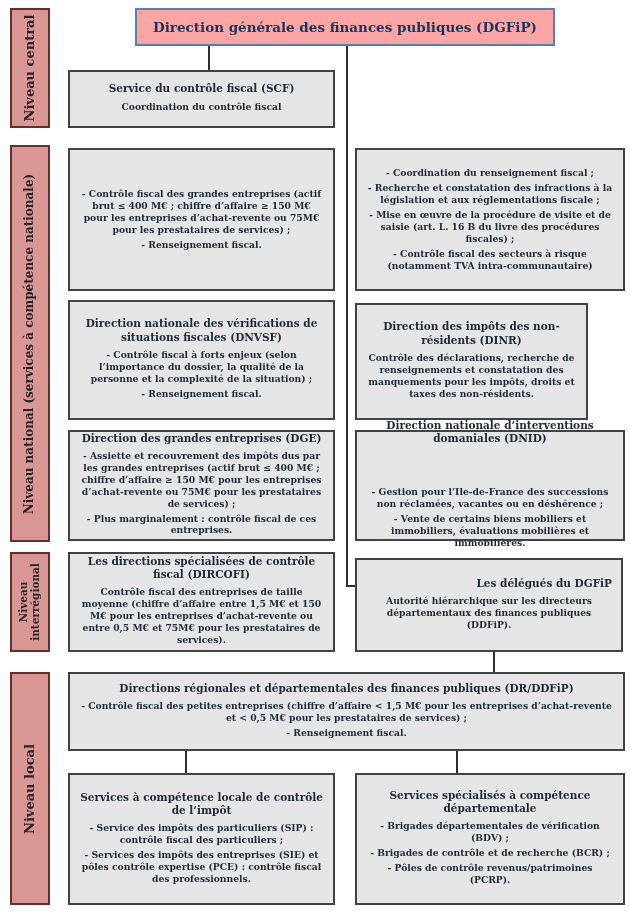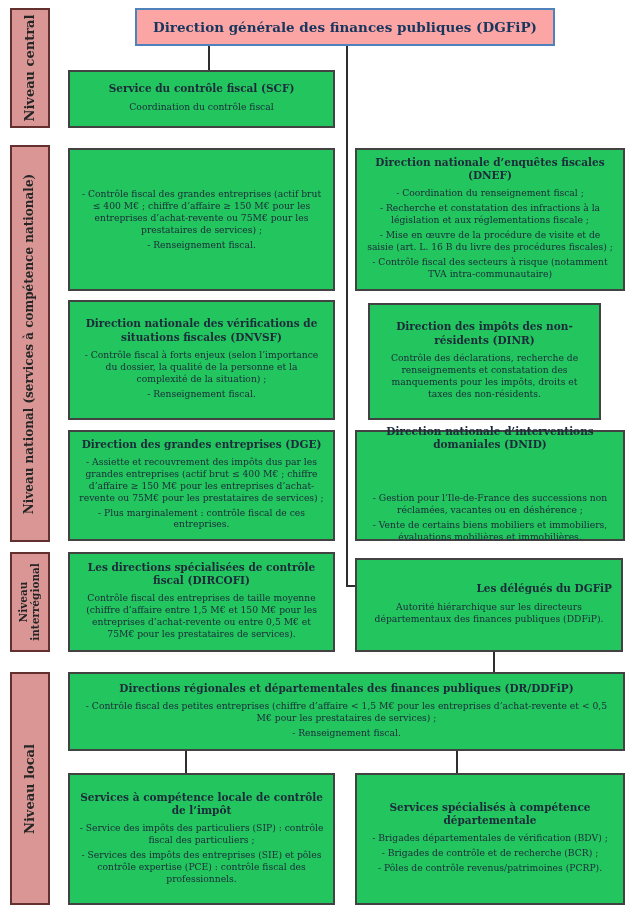--- a/index.html
+++ b/index.html
@@ -16,26 +16,26 @@
   .rail-label.wrap{white-space:normal;width:96px;font-size:10.5px;}
   .rail-label.long{font-size:12px;}
 
   
   .header-box{position:absolute;left:135px;top:8px;width:420px;height:38px;
         background:#fca5a5;border:2px solid #4f81bd;box-sizing:border-box;
         display:flex;align-items:center;justify-content:center;
         font-weight:bold;font-size:13.5px;color:#17365d;text-align:center;}
 
   
-  .obox{position:absolute;background:#22c55e;border:2px solid #424242;
+  .obox{position:absolute;background:#e5e5e5;border:2px solid #424242;
         box-sizing:border-box;display:flex;flex-direction:column;
         justify-content:center;align-items:center;
         padding:20px 9px;text-align:center;color:#1c2a3a;}
   .obox .t{font-weight:bold;font-size:10.5px;line-height:1.25;margin:0 0 2px 0;}
-  .obox .body{width:100%;}
+  .obox .body{width:100%;font-weight:bold;}
   .bi{font-size:9.2px;line-height:1.3;margin:3px 0;}
 
   
   .vline{position:absolute;width:2px;background:#2e2e2e;}
   .hline{position:absolute;height:2px;background:#2e2e2e;}
 </style>
 </head>
 <body>
 
 <div class="canvas">
@@ -72,38 +72,37 @@
   </div>
 
   <div class="obox" style="left:68px;top:148px;width:267px;height:143px;">
     <div class="body">
         <p class="bi">- Contrôle fiscal des grandes entreprises (actif brut ≤ 400 M€ ; chiffre d’affaire ≥ 150 M€ pour les entreprises d’achat-revente ou 75M€ pour les prestataires de services) ;</p>
         <p class="bi">- Renseignement fiscal.</p>
       </div>
   </div>
 
   <div class="obox" style="left:355px;top:148px;width:270px;height:143px;">
-    <p class="t">Direction nationale d’enquêtes fiscales (DNEF)</p>
     <div class="body">
         <p class="bi">- Coordination du renseignement fiscal ;</p>
         <p class="bi">- Recherche et constatation des infractions à la législation et aux réglementations fiscale ;</p>
         <p class="bi">- Mise en œuvre de la procédure de visite et de saisie (art. L. 16 B du livre des procédures fiscales) ;</p>
         <p class="bi">- Contrôle fiscal des secteurs à risque (notamment TVA intra-communautaire)</p>
       </div>
   </div>
 
   <div class="obox" style="left:68px;top:300px;width:267px;height:120px;">
     <p class="t">Direction nationale des vérifications de situations fiscales (DNVSF)</p>
     <div class="body">
         <p class="bi">- Contrôle fiscal à forts enjeux (selon l’importance du dossier, la qualité de la personne et la complexité de la situation) ;</p>
         <p class="bi">- Renseignement fiscal.</p>
       </div>
   </div>
 
-  <div class="obox" style="left:368px;top:303px;width:233px;height:117px;text-align:center;">
+  <div class="obox" style="left:355px;top:303px;width:233px;height:117px;text-align:center;">
     <p class="t">Direction des impôts des non-résidents (DINR)</p>
     <div class="body">
         <p class="bi">Contrôle des déclarations, recherche de renseignements et constatation des manquements pour les impôts, droits et taxes des non-résidents.</p>
       </div>
   </div>
 
   <div class="obox" style="left:68px;top:430px;width:267px;height:111px;">
     <p class="t">Direction des grandes entreprises (DGE)</p>
     <div class="body">
         <p class="bi">- Assiette et recouvrement des impôts dus par les grandes entreprises (actif brut ≤ 400 M€ ; chiffre d’affaire ≥ 150 M€ pour les entreprises d’achat-revente ou 75M€ pour les prestataires de services) ;</p>

